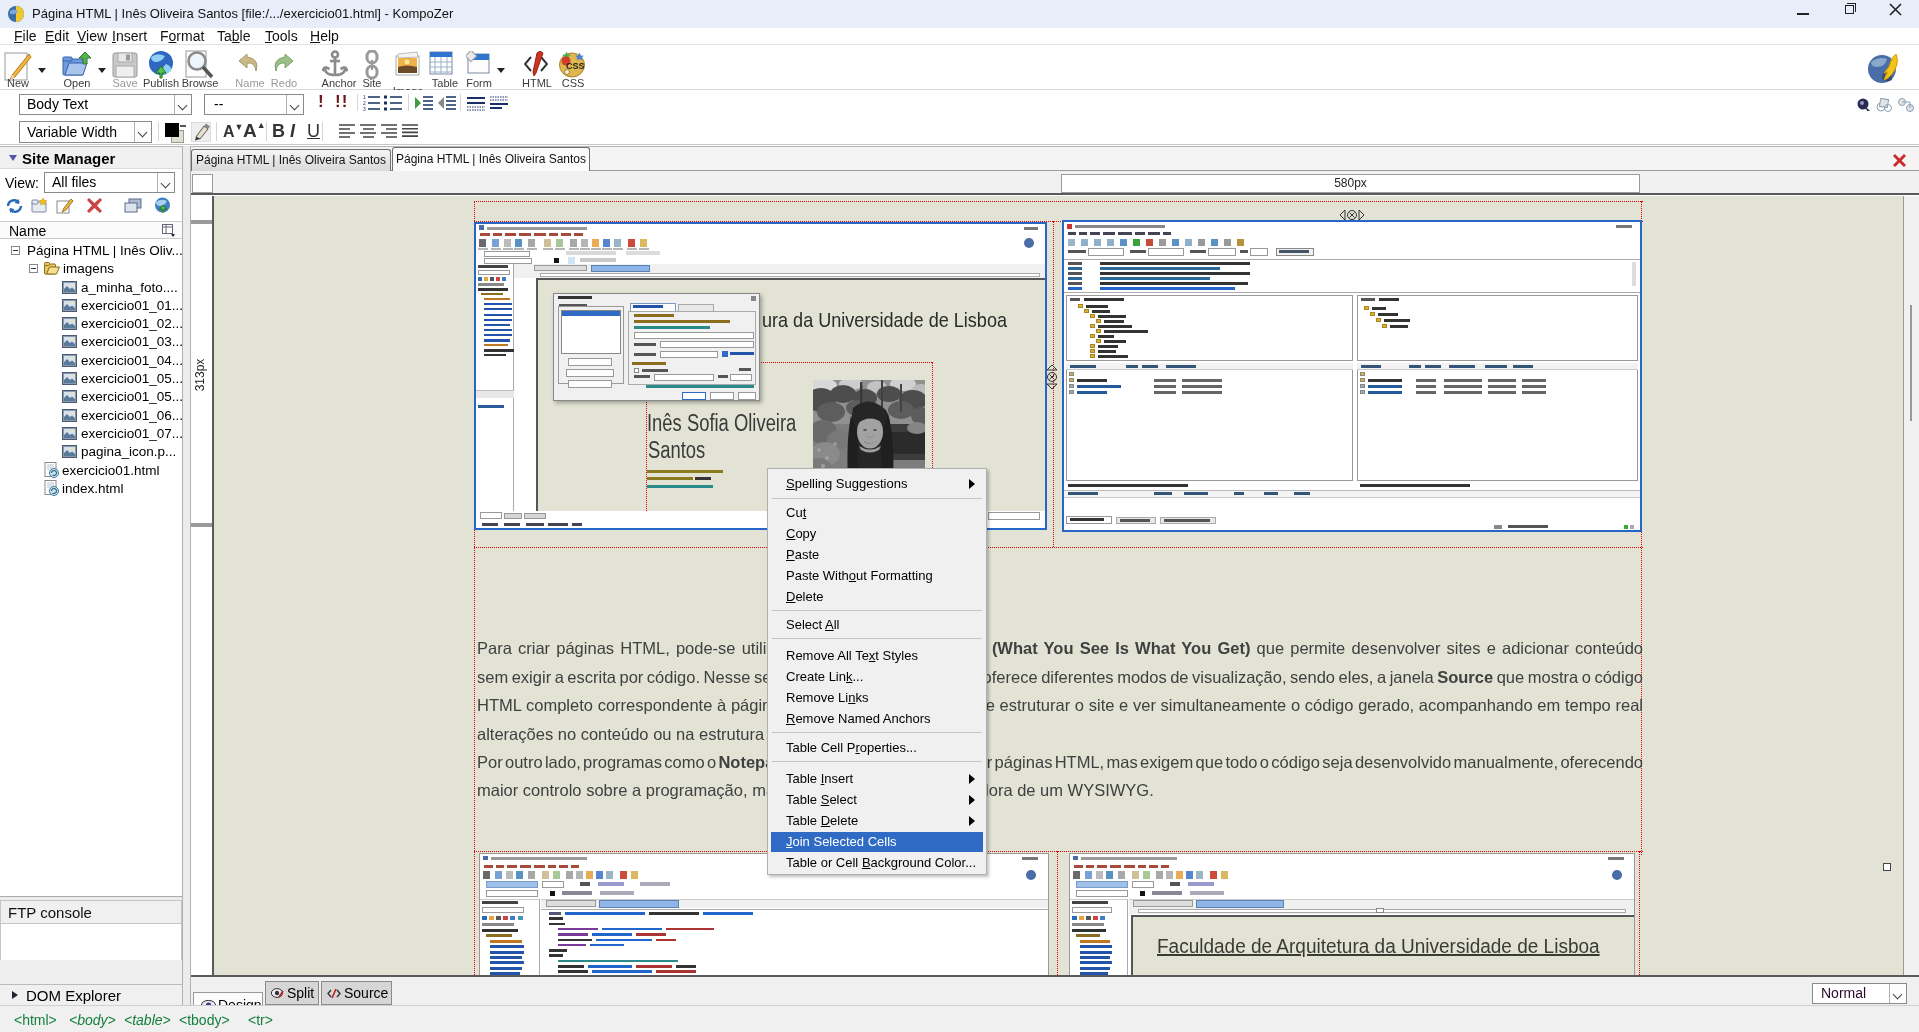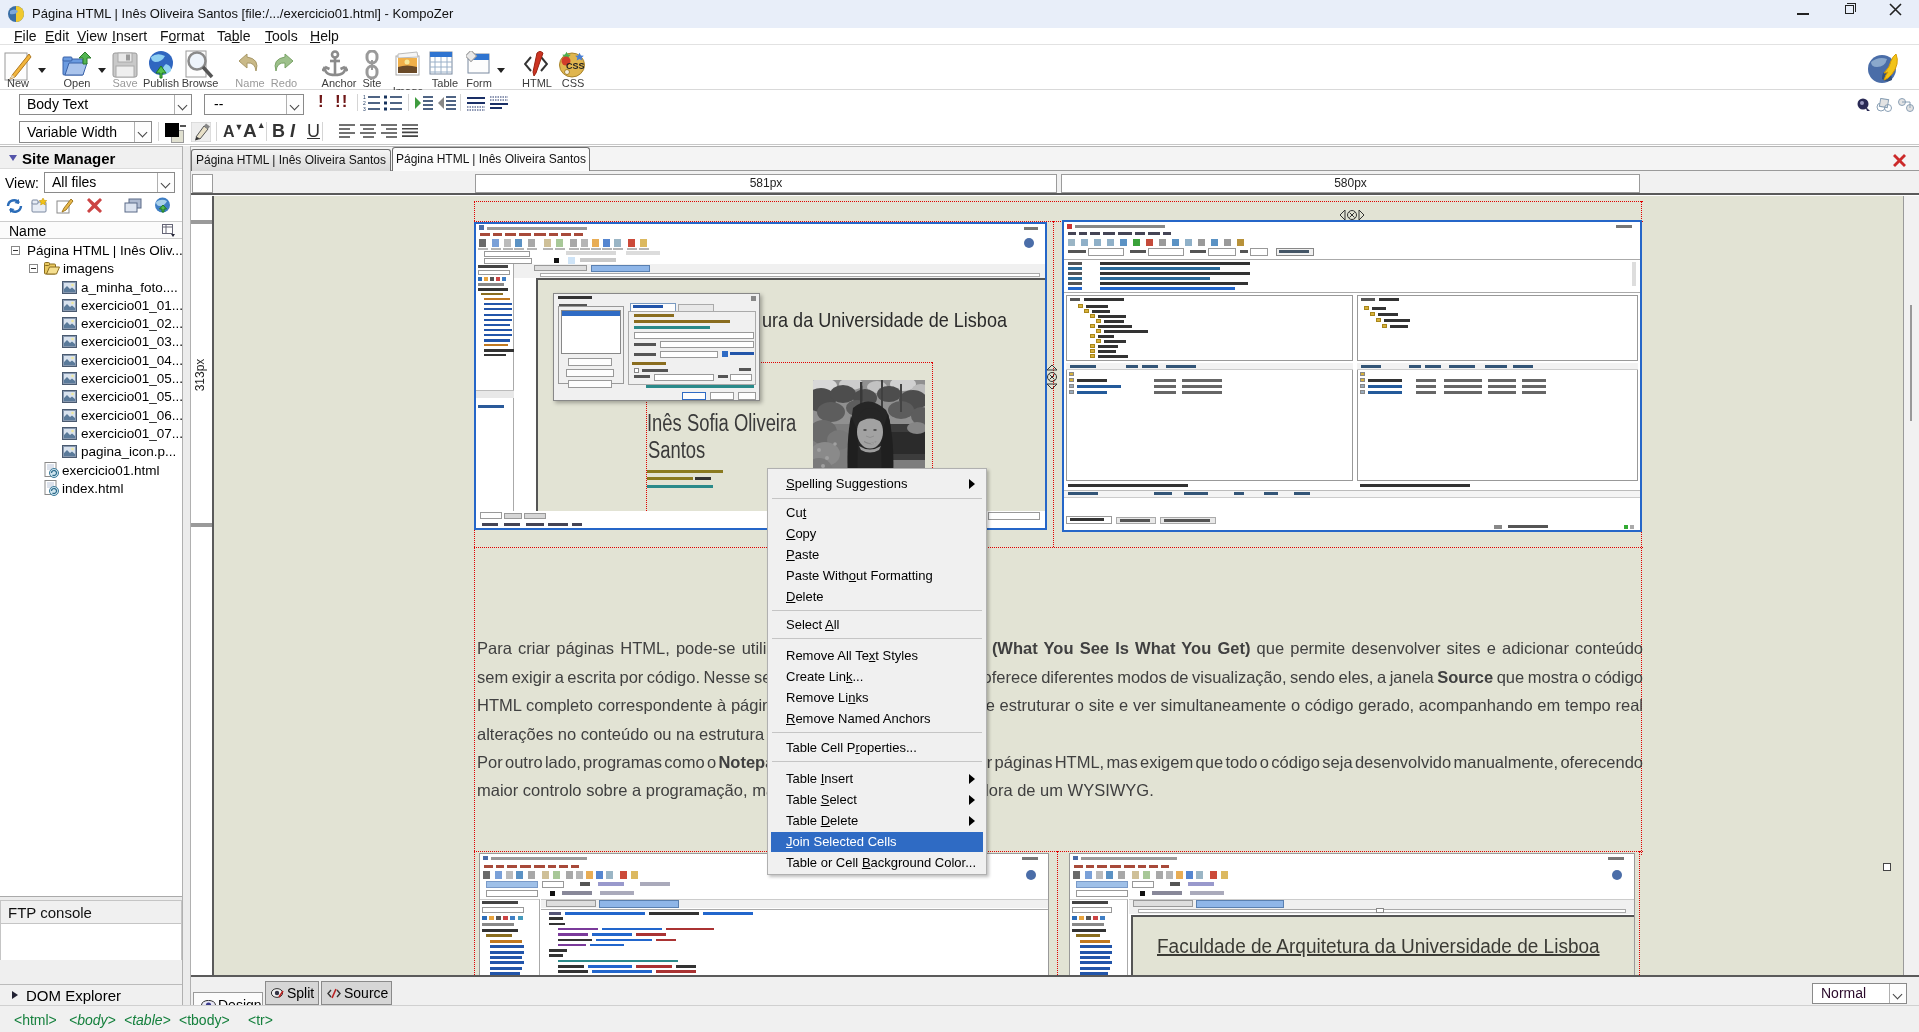--- a/index.html
+++ b/index.html
@@ -504,21 +504,20 @@
 <div class="abs editor-tabs">
   <div class="etab" style="left:0px;top:2px;width:200px;height:22px;line-height:21px;background:linear-gradient(#f5f5f5,#d8d8d8)">Página HTML | Inês Oliveira Santos</div>
   <div class="etab" style="left:201px;top:0px;width:198px;height:25px;line-height:23px;background:#fbfbfb">Página HTML | Inês Oliveira Santos</div>
   <svg class="abs" style="left:1702px;top:7px" width="13" height="13" viewBox="0 0 13 13">
       <path d="M2 0 L6.5 4.5 L11 0 L13 2 L8.5 6.5 L13 11 L11 13 L6.5 8.5 L2 13 L0 11 L4.5 6.5 L0 2 z" fill="#cc2a2a"></path>
     </svg>
 </div>
 
 <div class="abs ruler">
   <div class="rbox" style="left:1px;top:3px;width:21px;height:19px"></div>
-  <div class="rbox" style="left:284px;top:3px;width:582px;height:19px">581px</div>
   <div class="rbox" style="left:870px;top:3px;width:579px;height:19px">580px</div>
 </div>
 
 <div class="abs vruler">
   <div class="abs" style="left:0;top:24px;width:21px;height:4px;background:#9a9a9a"></div>
   <div class="abs" style="left:0;top:327px;width:21px;height:4px;background:#9a9a9a"></div>
   <div class="abs" style="left:-36px;top:172px;width:90px;text-align:center;font-size:12px;color:#222;transform:rotate(-90deg)">313px</div>
 </div>
 
 <div class="abs docarea" id="doc"></div>

